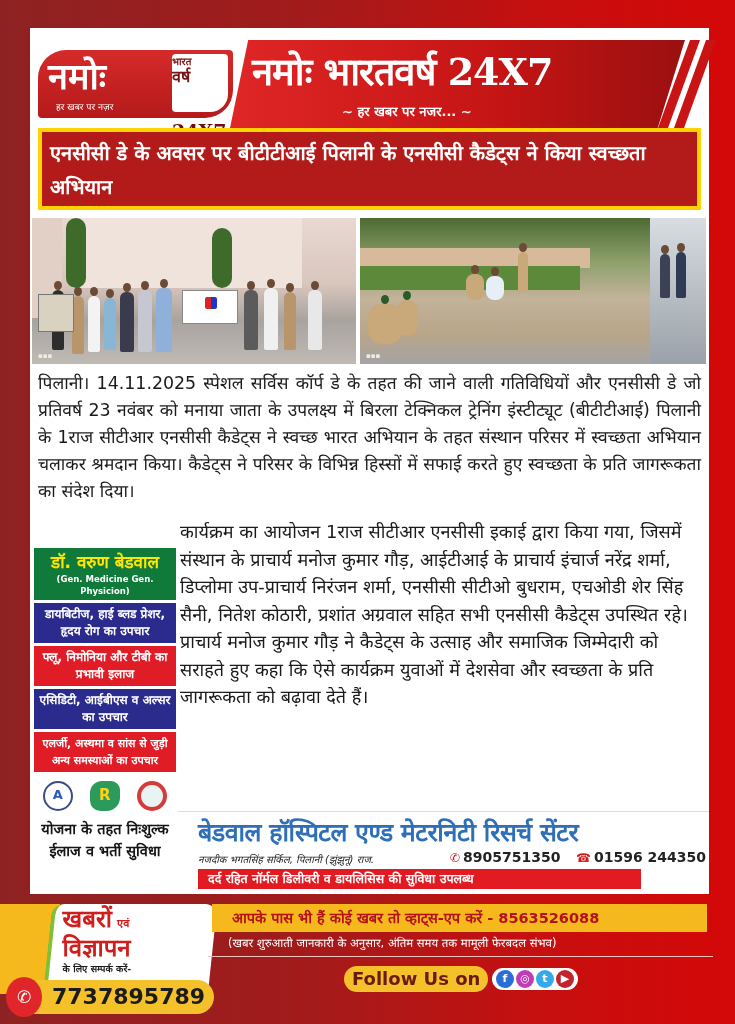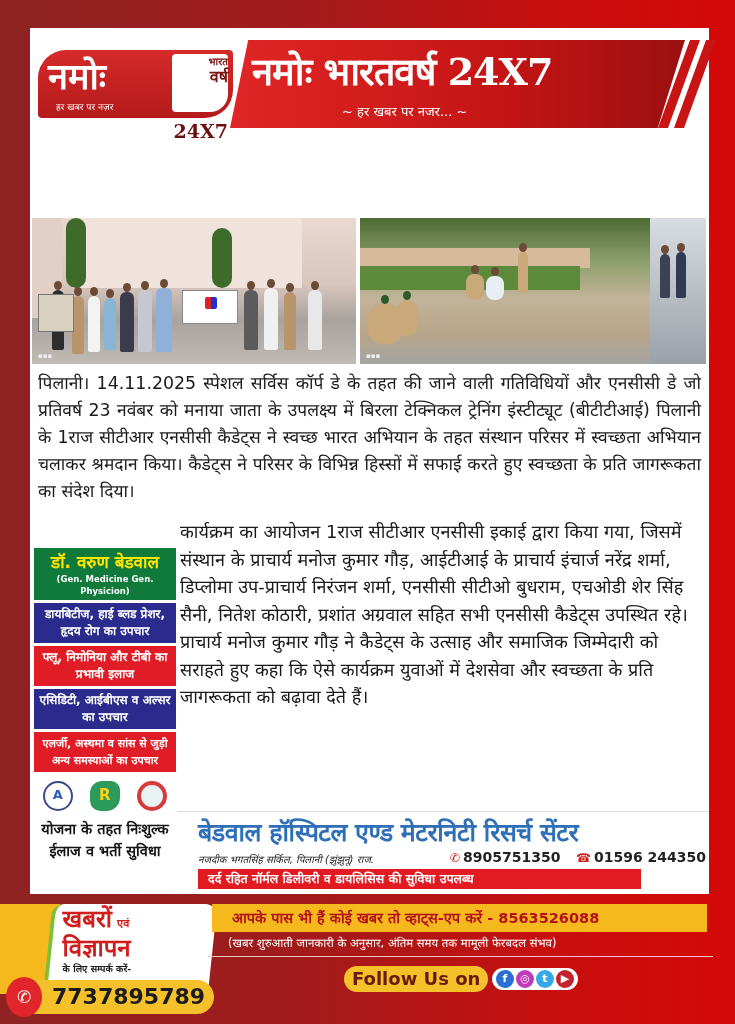--- a/index.html
+++ b/index.html
@@ -23,37 +23,37 @@
   .logo-namo {
     position: absolute; left: 10px; top: 2px; color: #fff;
     font-family: "DejaVu Serif", serif; font-weight: bold; font-size: 36px; line-height: 48px;
   }
   .logo-tag {
     position: absolute; left: 18px; top: 50px; color: #fff; font-size: 9px;
   }
   .logo-badge {
     position: absolute; left: 134px; top: 4px; width: 56px; height: 58px;
     background: #fff; border-radius: 4px 4px 18px 4px;
-    color: #7a1414; text-align: right; font-family: "DejaVu Serif", serif; font-weight: bold;
+    color: #7a1414; text-align: left; font-family: "DejaVu Serif", serif; font-weight: bold;
   }
   .logo-badge .b1 { font-size: 10px; line-height: 12px; display: block; margin-top: 2px; }
   .logo-badge .b2 { font-size: 16px; line-height: 18px; display: block; }
   .logo-badge .b3 { font-size: 19px; line-height: 16px; display: block; color: #6b1010; margin-top: 37px; }
   .banner {
     position: absolute; left: 200px; top: 12px; width: 455px; height: 88px;
     background: linear-gradient(90deg, #e02626 0%, #c41414 60%, #9b1010 100%);
     clip-path: polygon(4% 0, 100% 0, 94% 100%, 0 100%);
   }
   .banner-title {
     position: absolute; left: 22px; top: 4px; color: #fff;
     font-family: "DejaVu Serif", serif; font-weight: bold; font-size: 38px; line-height: 56px;
     letter-spacing: -1px; white-space: nowrap;
   }
   .banner-sub {
-    position: absolute; left: 112px; top: 62px; color: #fff; font-size: 13px; font-weight: normal;
+    position: absolute; left: 112px; top: 62px; color: #fff; font-size: 13px; font-weight: bold;
   }
   .stripe { position: absolute; top: 12px; width: 10px; height: 88px; background: #c81414; transform: skewX(-20deg); }
   
   .headline {
     position: absolute; left: 8px; top: 100px; width: 663px; height: 82px;
     background: #b31b1b; border: 4px solid #ffd200;
     color: #fff; font-weight: bold; font-size: 20px; line-height: 34px;
     padding: 4px 8px;
   }
   
@@ -165,20 +165,21 @@
       </div>
     </div>
     <div class="banner">
       <span class="banner-title">नमोः भारतवर्ष 24X7</span>
       <span class="banner-sub">~ हर खबर पर नजर... ~</span>
     </div>
     <div class="stripe" style="left:644px"></div>
     <div class="stripe" style="left:660px"></div>
   </div>
 
+  <div class="headline">एनसीसी डे के अवसर पर बीटीटीआई पिलानी के एनसीसी कैडेट्स ने किया स्वच्छता अभियान</div>
 
   <div class="photo photo-1" aria-label="NCC cadets and staff holding a banner in front of BTTI building">
     <div class="bldg" style="left:40px;top:0;width:230px;height:70px;"></div>
     <div class="bldg" style="left:0;top:0;width:30px;height:100px;background:#e2cfc6;"></div>
     <div style="position:absolute;left:34px;top:0;width:20px;height:70px;background:#3f6b2a;border-radius:10px;"></div>
     <div style="position:absolute;left:180px;top:10px;width:20px;height:60px;background:#3f6b2a;border-radius:10px;"></div>
     <div class="person" style="left:20px;top:72px;width:12px;height:60px;background:#2d2d2d;">
         <span class="head"></span>
       </div>
     <div class="person" style="left:40px;top:78px;width:12px;height:58px;background:#b8956a;">

